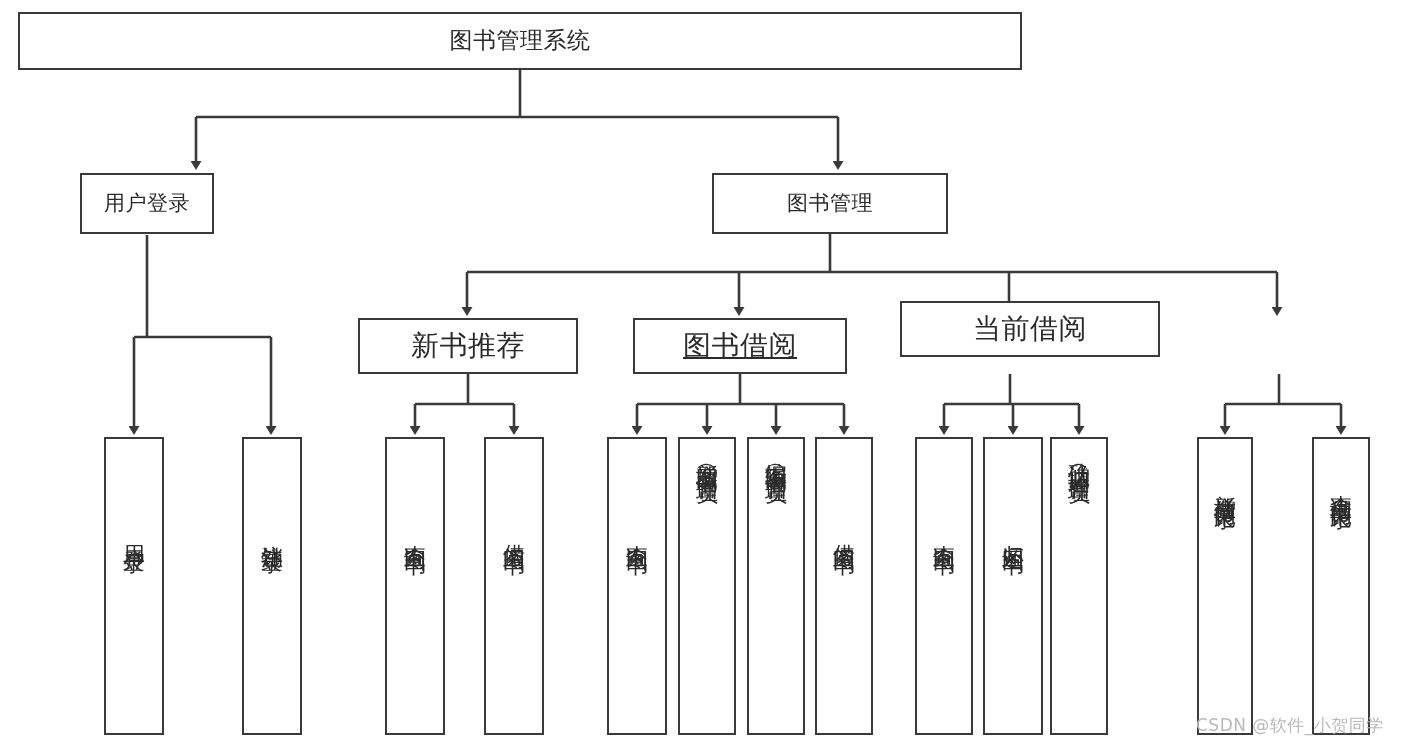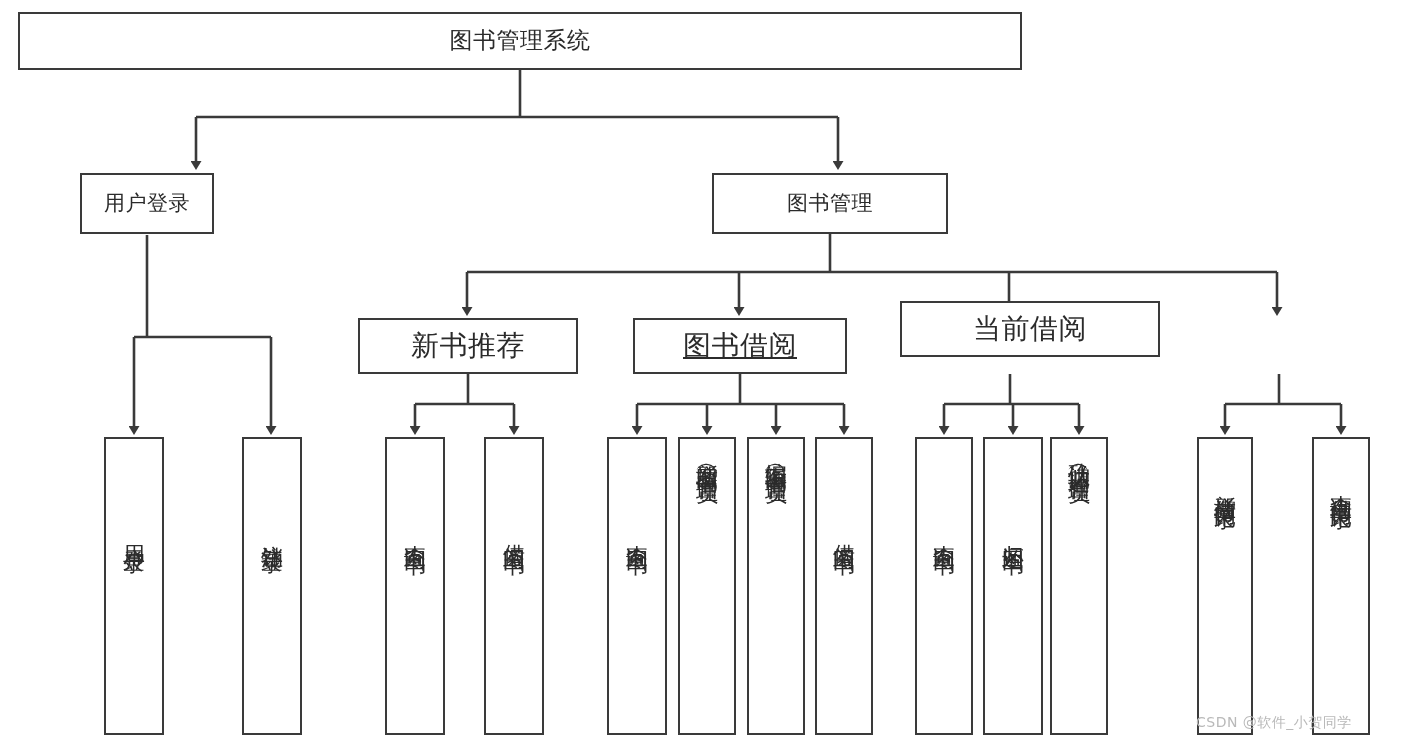--- a/index.html
+++ b/index.html
@@ -59,21 +59,21 @@
     writing-mode: vertical-rl;
     text-orientation: upright;
     font-size: 22px;
     line-height: 1.0;
     letter-spacing: 3px;
     white-space: nowrap;
   }
   .watermark {
     position: absolute;
     color: #b9b9b9;
-    font-size: 14px;
+    font-size: 17px;
     letter-spacing: 0.5px;
     white-space: nowrap;
     font-family: "DejaVu Sans", "Liberation Sans", sans-serif;
   }
 </style>
 </head>
 <body>
 
 <div id="canvas">
 

